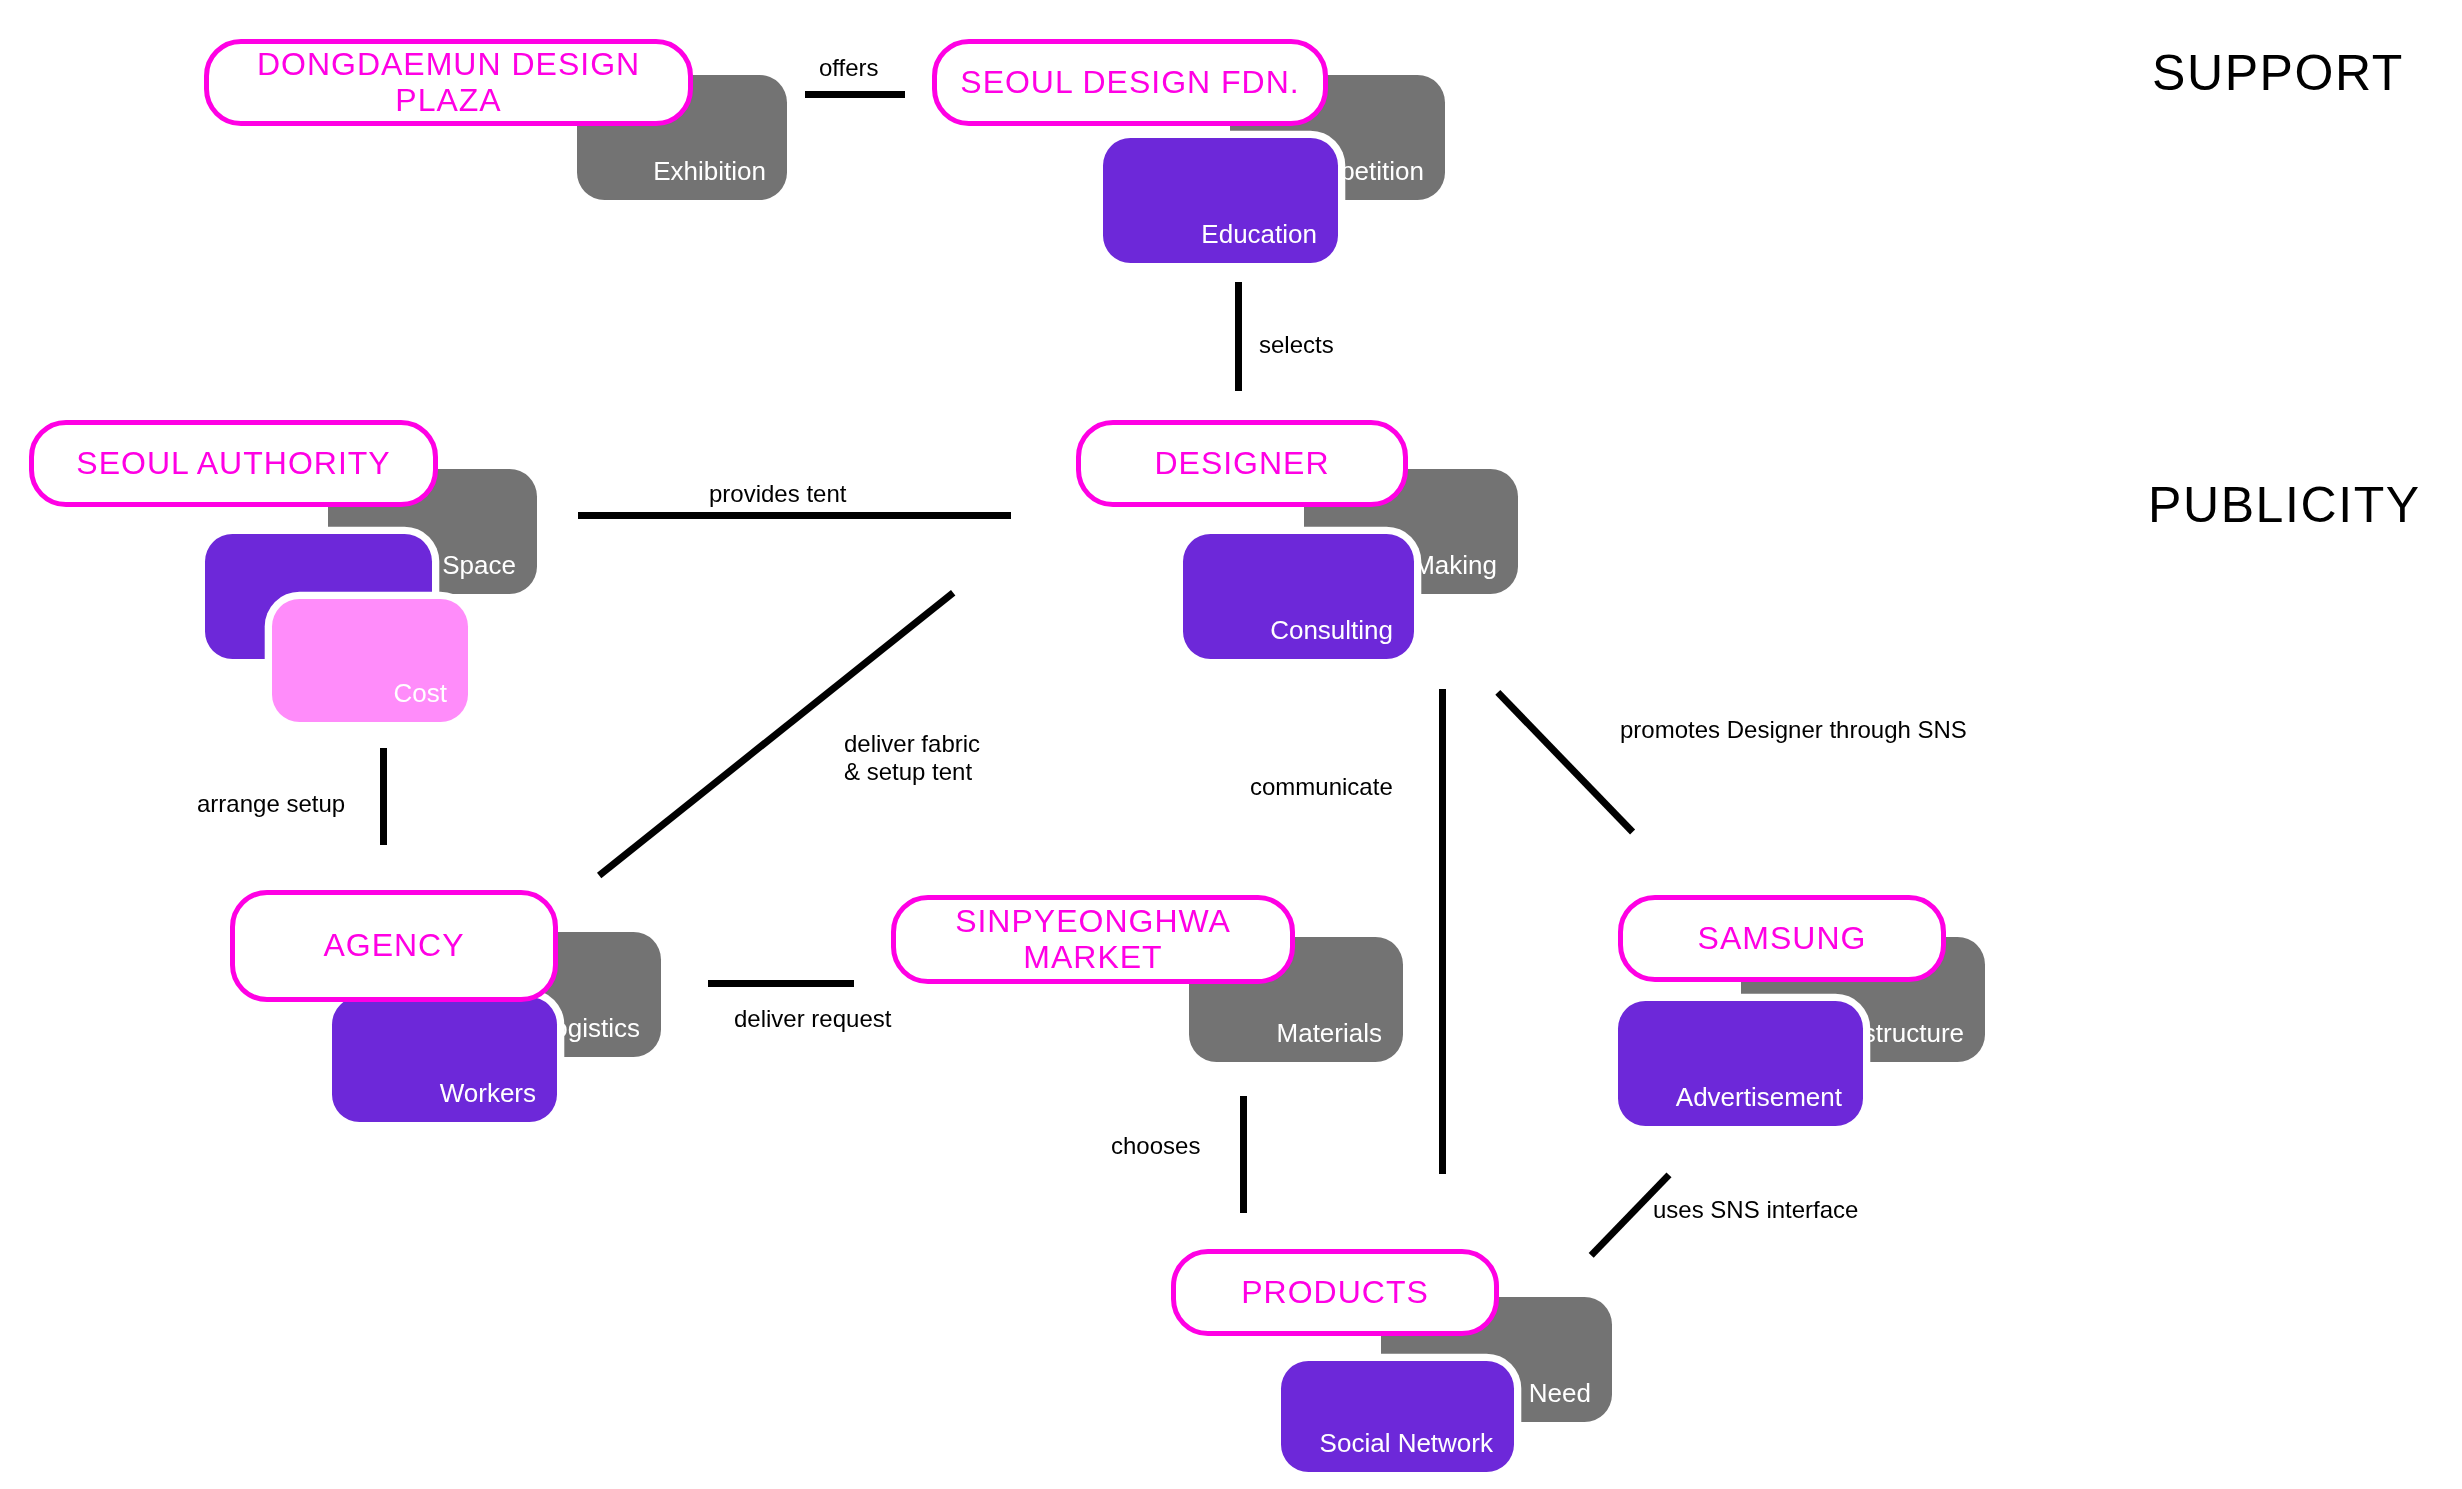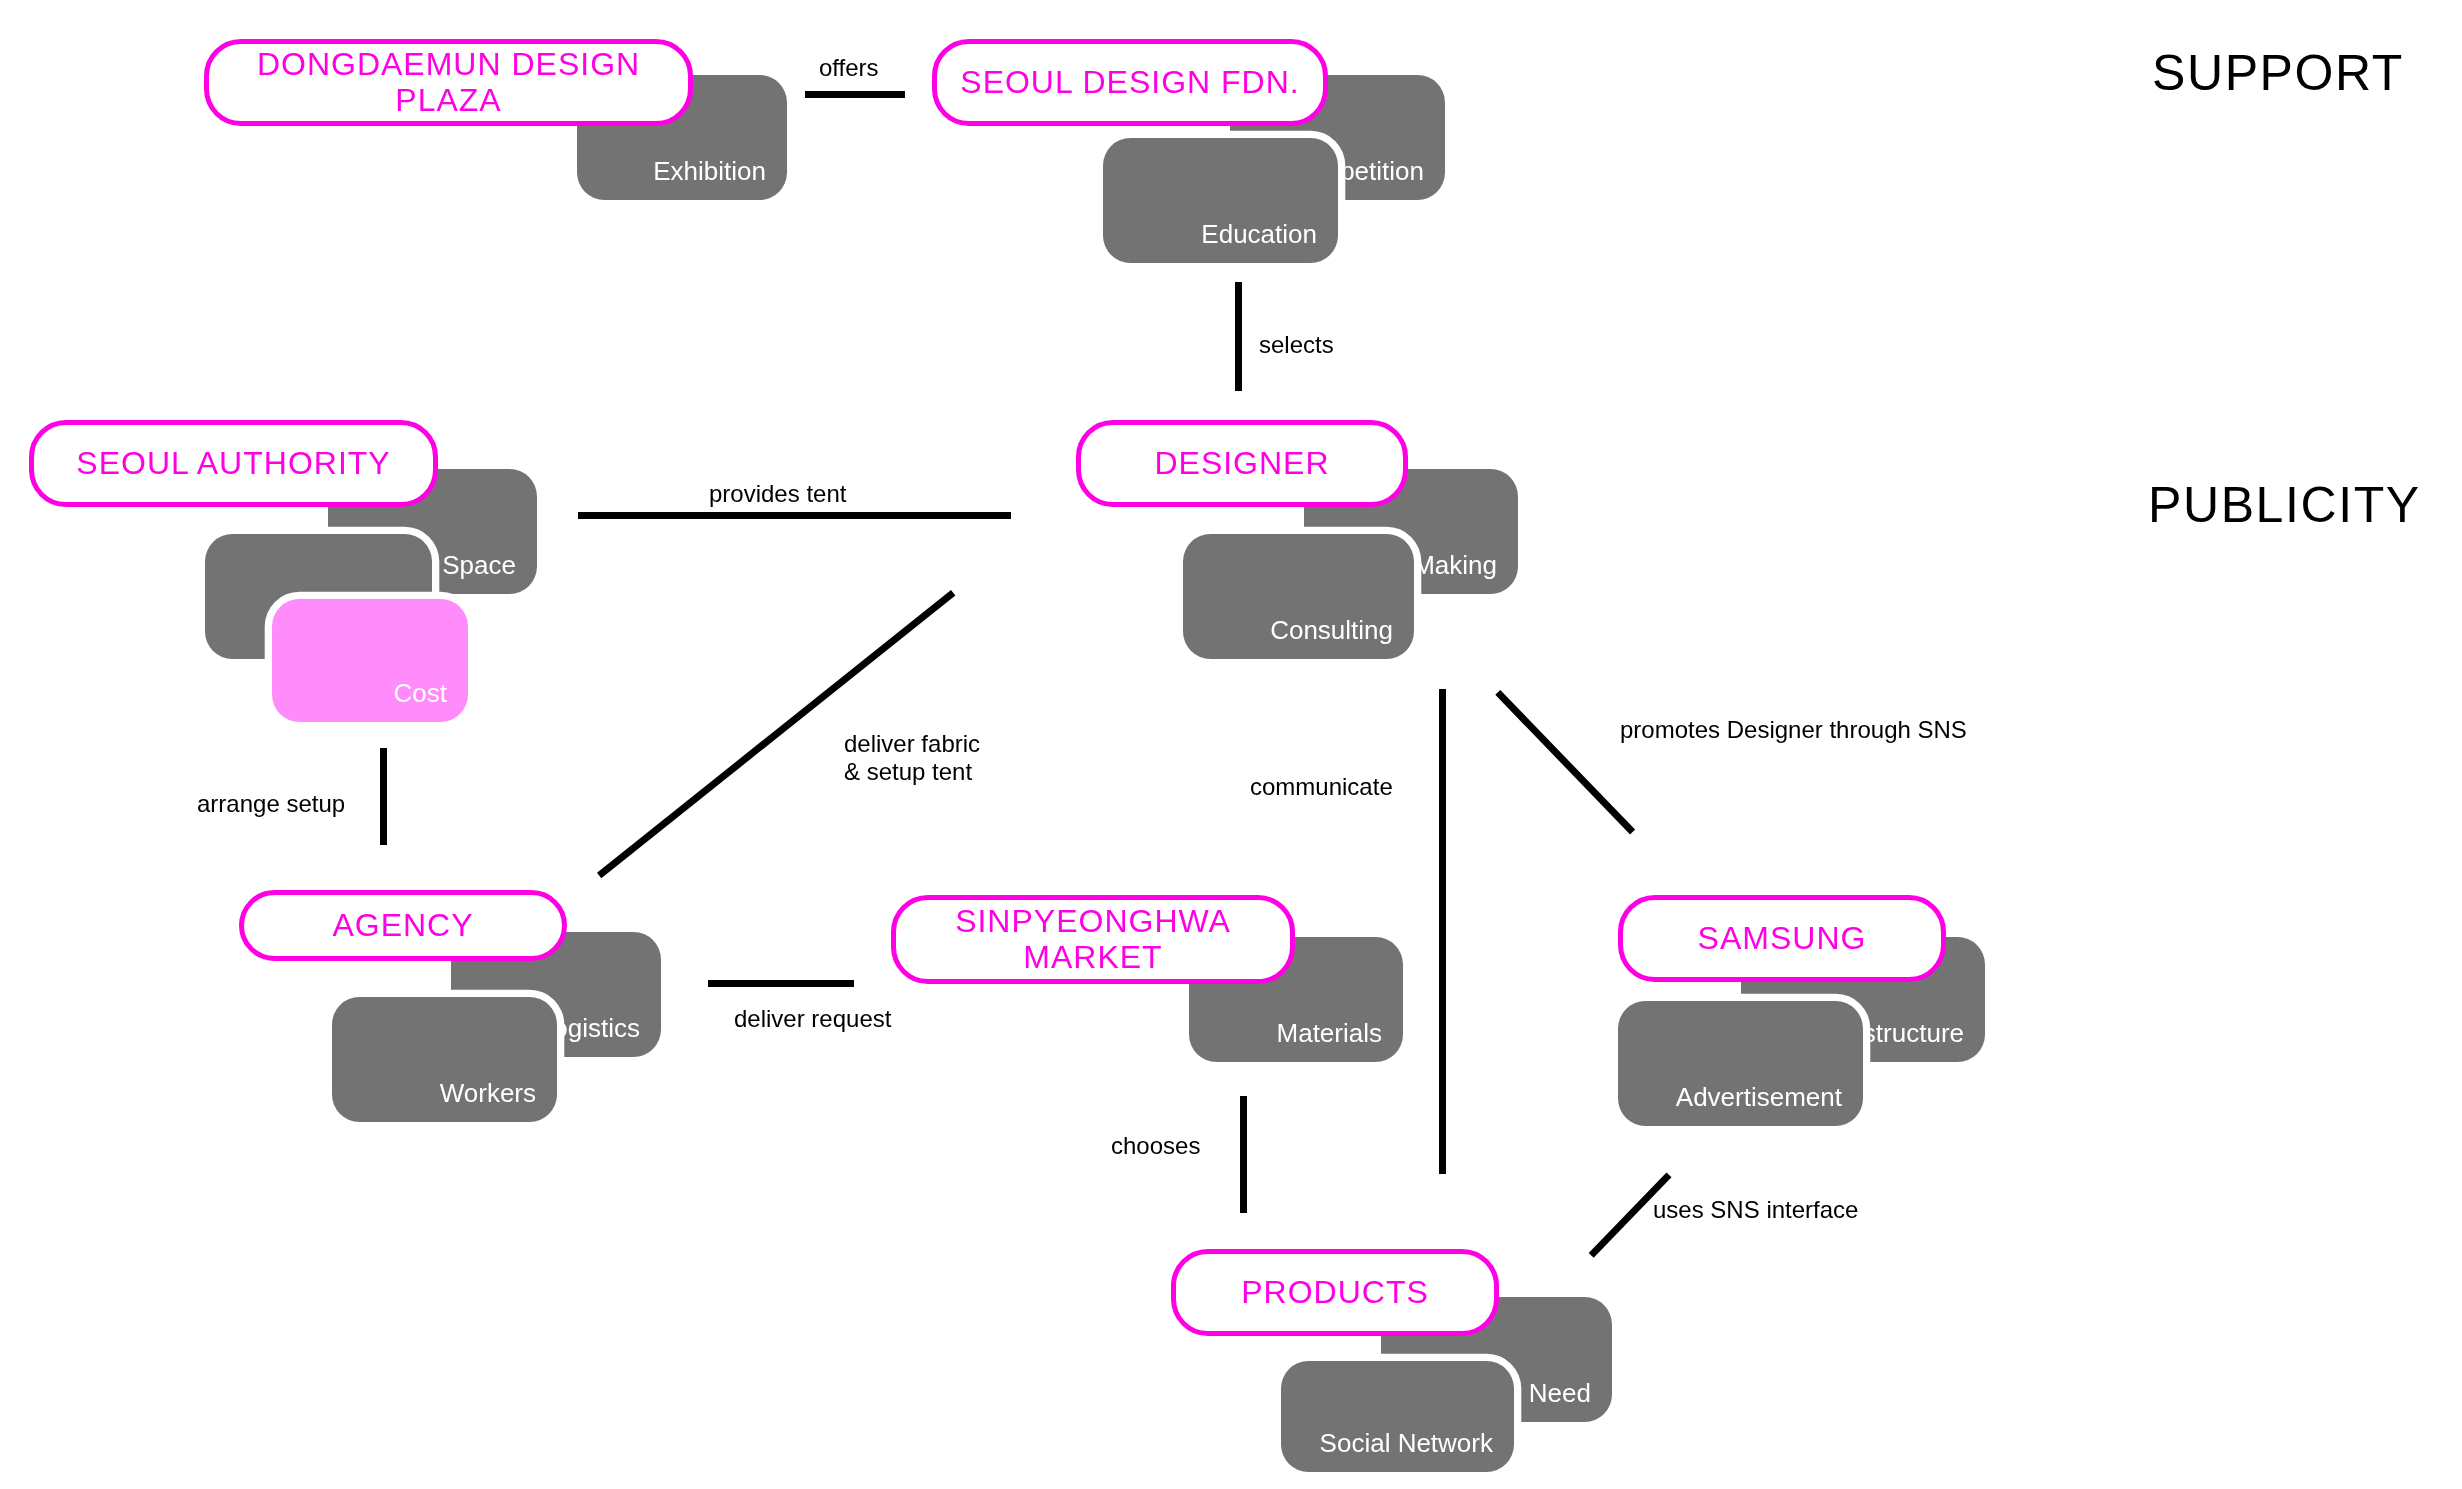--- a/index.html
+++ b/index.html
@@ -50,21 +50,21 @@
     color:#ffffff;
     font-size:26px;
     line-height:1;
     padding:0 21px 16px 0;
     white-space:nowrap;
   }
   
   .tag.ring{ box-shadow:0 0 0 7.3px #ffffff; }
 
   .tag-1{background:#737373;}   
-  .tag-2{background:#737373;padding-left:9px;}   
+  .tag-2{background:#6d28d9;padding-left:9px;}   
   .tag-3{background:#FF8CFA;}   
 
   
   .z10{z-index:10;}
   .z14{z-index:14;}
   .z18{z-index:18;}
 
   
   .conn{
     position:absolute;
@@ -174,21 +174,21 @@
     </div>
   </div>
 
   <div class="node">
     <div class="tag tag-1 z10 ring" style="left:451px;top:932px;width:210px;height:125px;">
       <span>Logistics</span>
     </div>
     <div class="tag tag-2 z14 ring" style="left:332px;top:997px;width:225px;height:125px;">
       <span>Workers</span>
     </div>
-    <div class="node-card" style="left:239px;top:890px;width:328px;height:71px;">
+    <div class="node-card" style="left:230px;top:890px;width:328px;height:112px;">
       <span class="node-title">AGENCY</span>
     </div>
   </div>
 
   <div class="node">
     <div class="tag tag-1 z10 ring" style="left:1189px;top:937px;width:214px;height:125px;">
       <span>Materials</span>
     </div>
     <div class="node-card" style="left:891px;top:895px;width:404px;height:89px;">
       <span class="node-title">SINPYEONGHWA

